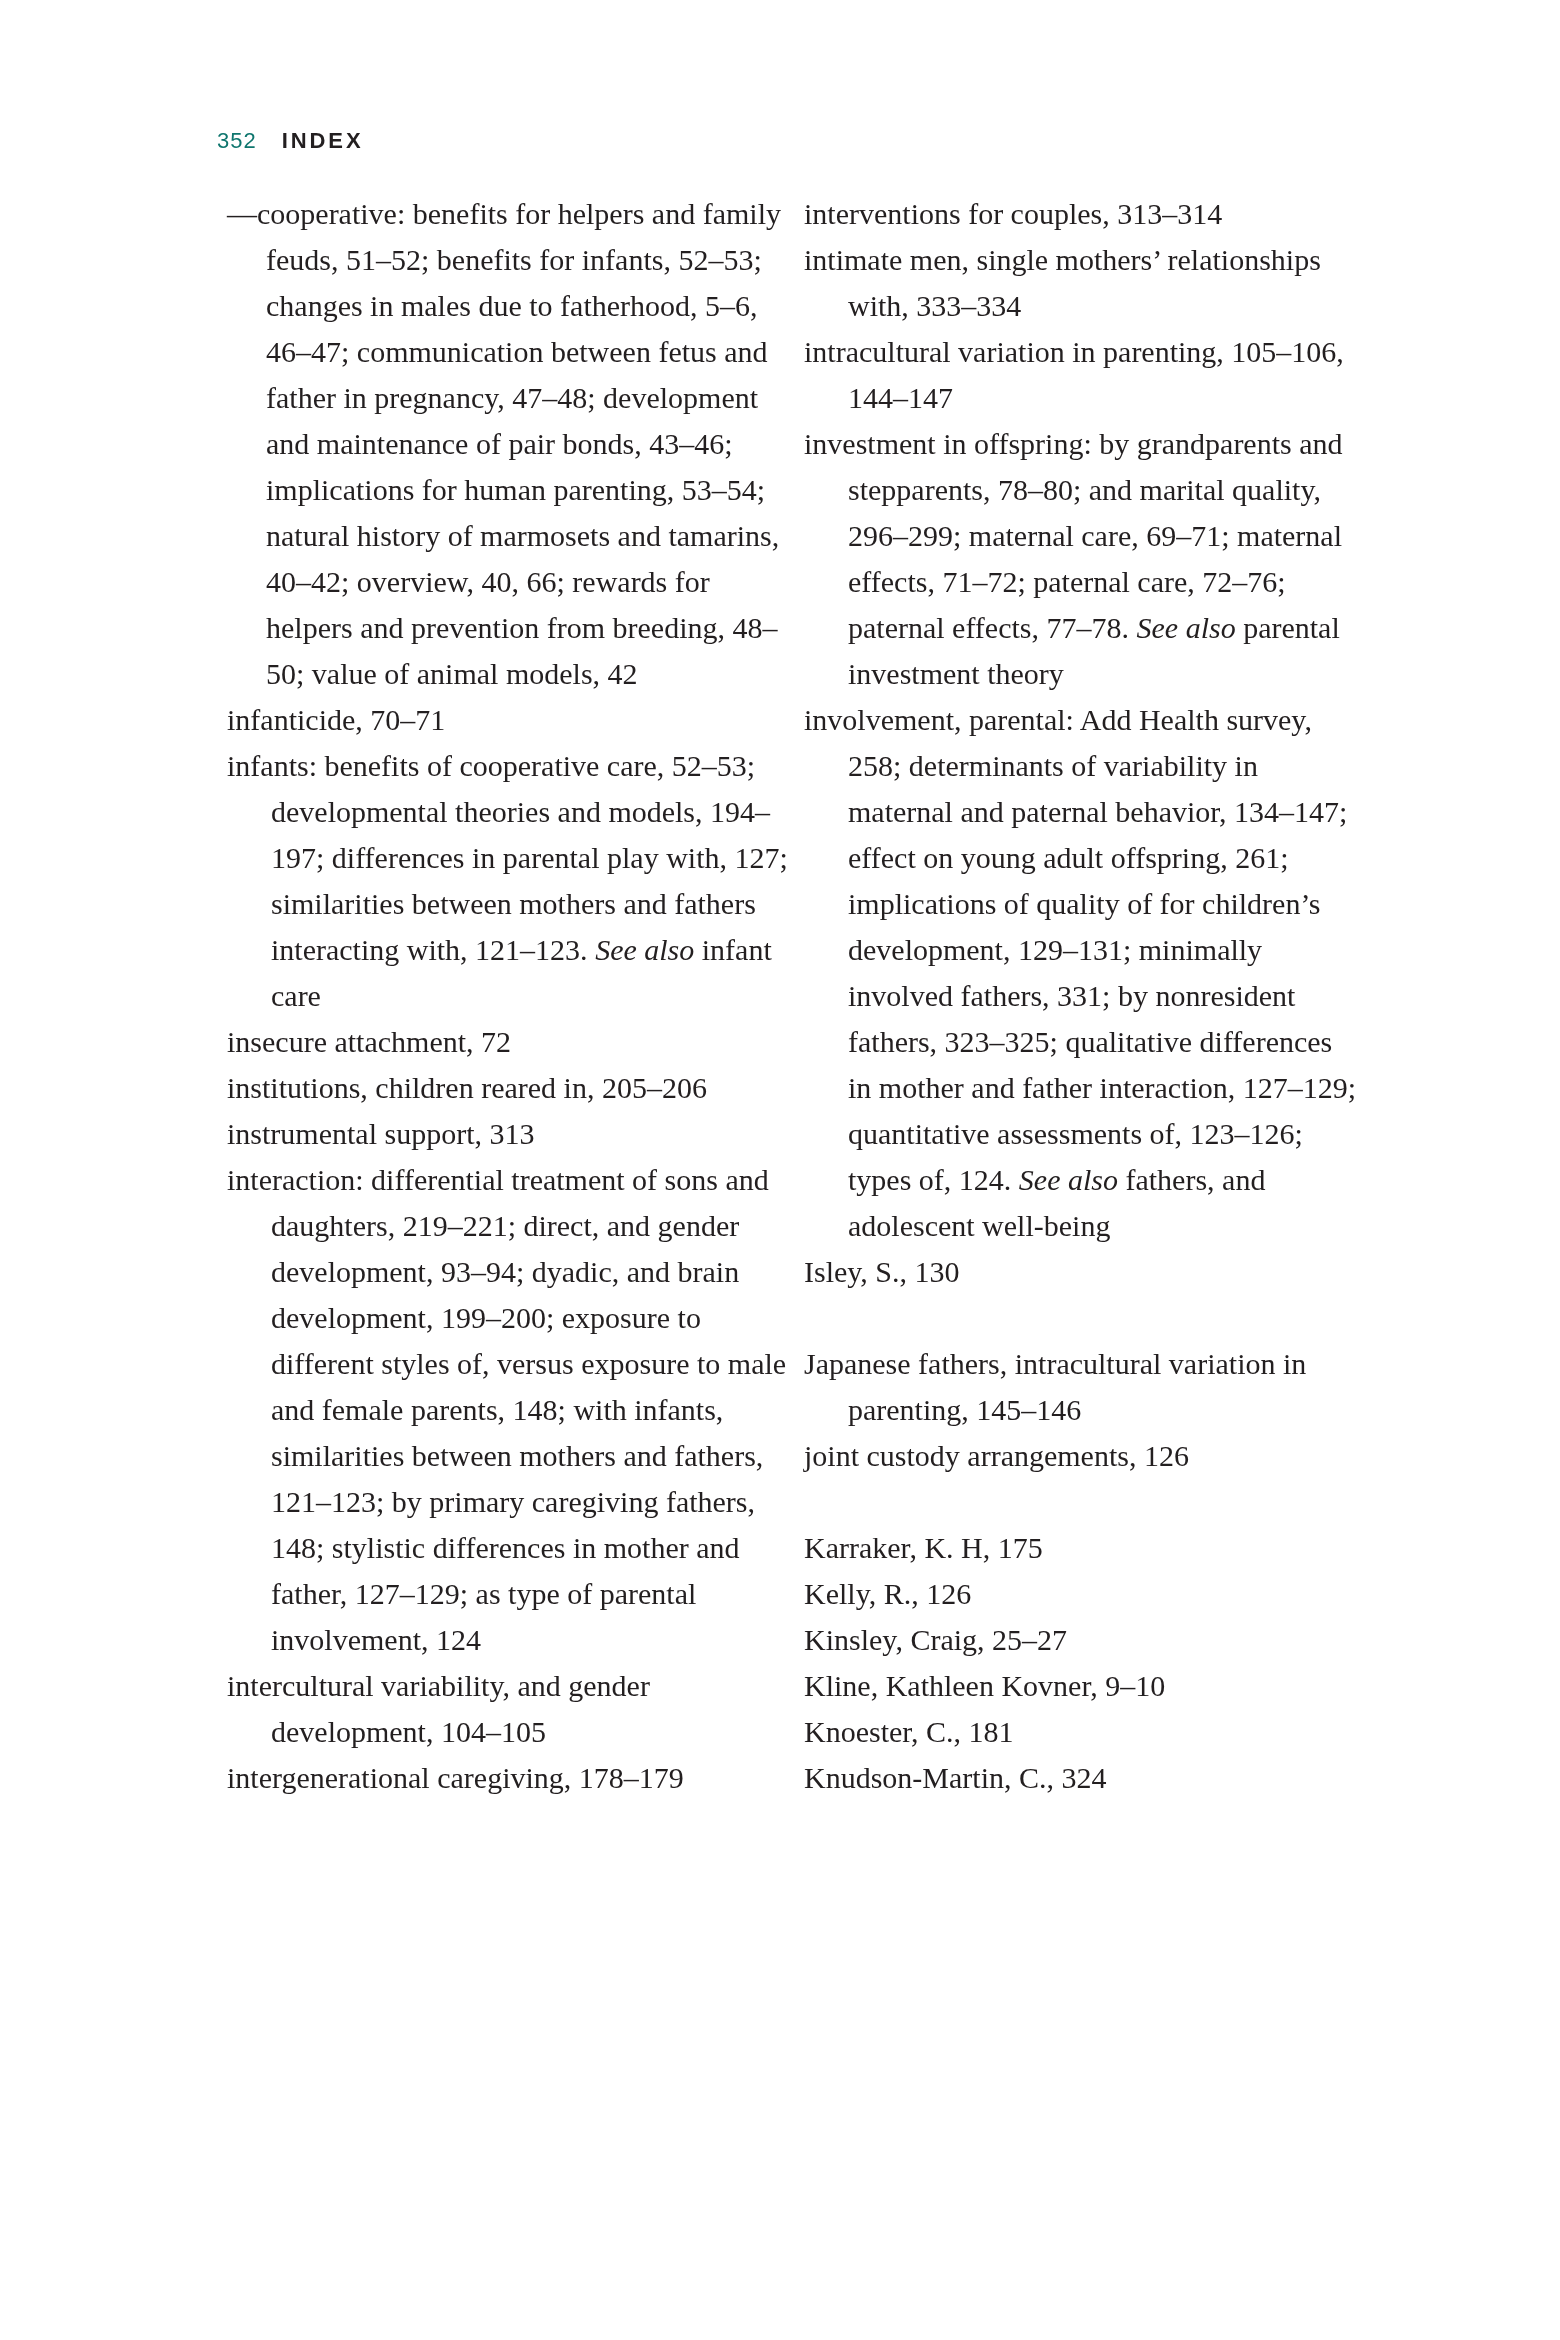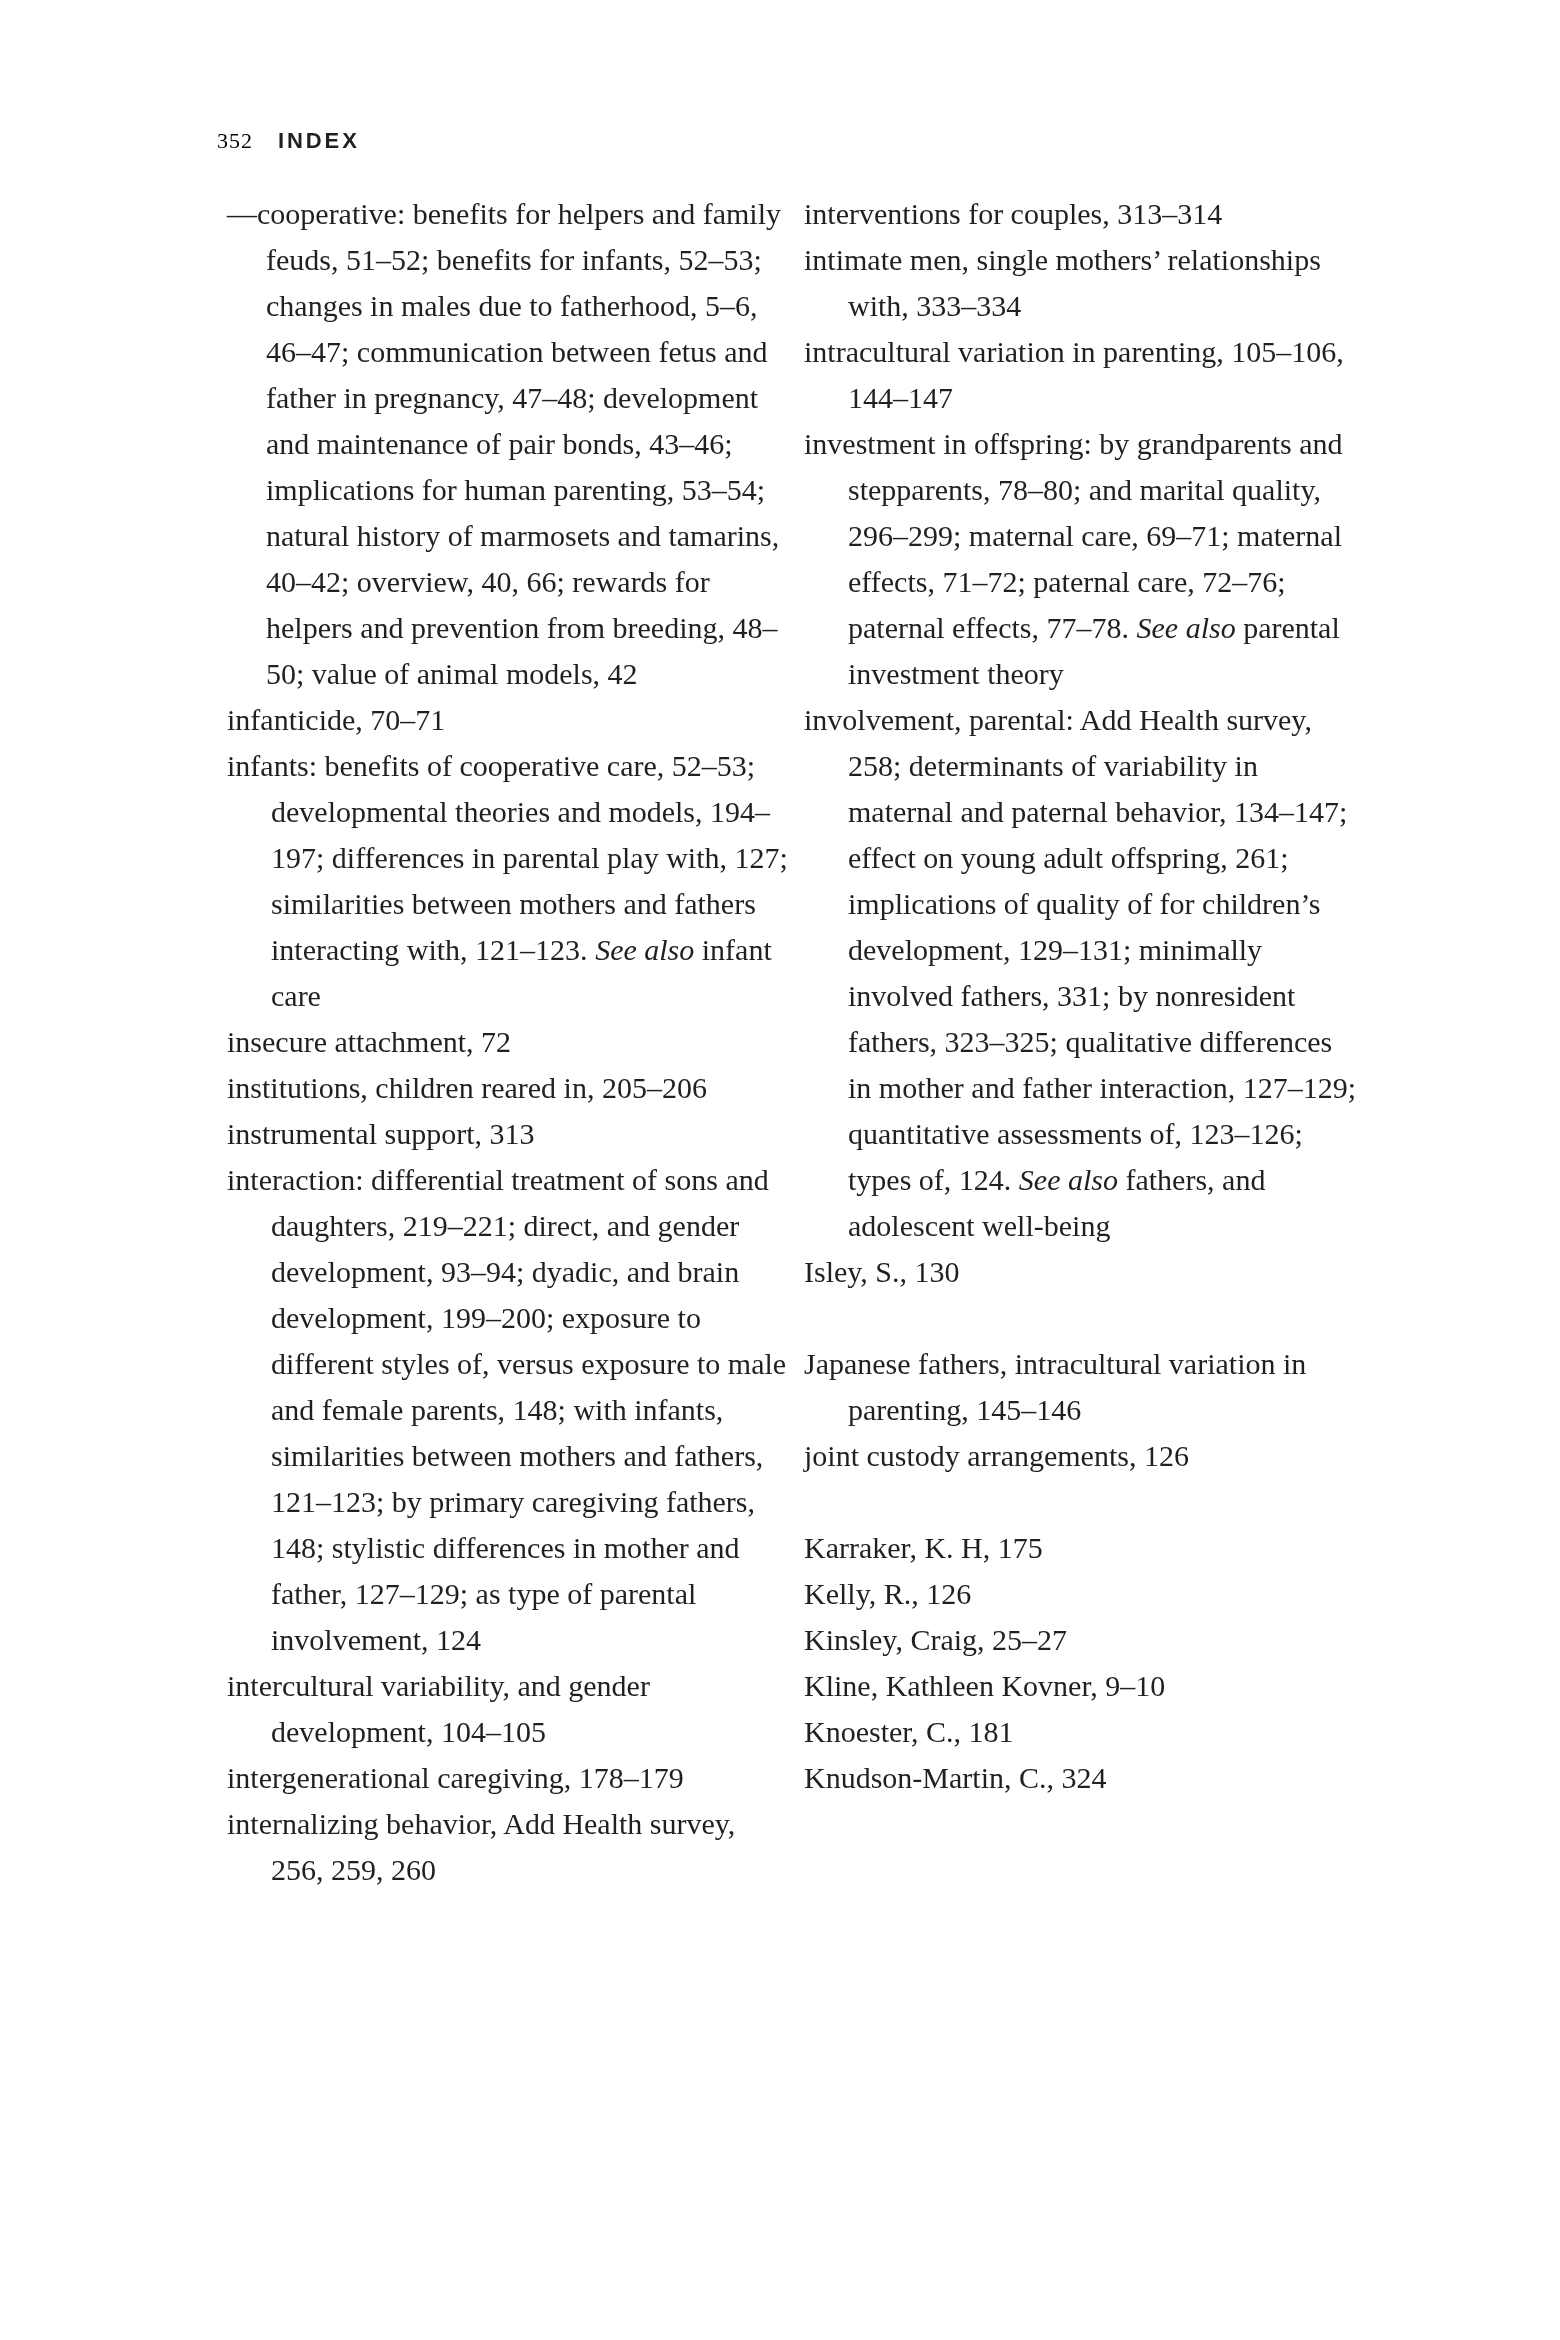--- a/index.html
+++ b/index.html
@@ -2,21 +2,21 @@
 <html><head>
 <meta charset="utf-8">
 <style>
   html, body { margin: 0; padding: 0; background: #ffffff; }
   body { width: 1561px; height: 2341px; position: relative; overflow: hidden; color: #231f20; }
   .running-head {
     position: absolute; left: 217px; top: 127px;
     font-family: "Liberation Sans", sans-serif; font-size: 22px; line-height: 27px;
     white-space: nowrap;
   }
-  .running-head .folio { letter-spacing: 1px; color: #000000; font-family: Liberation Serif, serif; }
+  .running-head .folio { letter-spacing: 1px; color: #0f766e; }
   .running-head .section { margin-left: 25px; font-weight: bold; letter-spacing: 2.9px; }
   .column {
     position: absolute; top: 191px;
     font-family: "Liberation Serif", serif; font-size: 30px; line-height: 46px;
   }
   .col-left { left: 227px; width: 564px; }
   .col-right { left: 804px; width: 554px; }
   .entry { padding-left: 44px; text-indent: -44px; margin: 0; }
   .entry.sub { padding-left: 39px; text-indent: -39px; }
   .gap { height: 46px; }
@@ -32,21 +32,20 @@
 <div class="column col-left">
   <p class="entry sub">—cooperative: benefits for helpers and family feuds, 51–52; benefits for infants, 52–53; changes in males due to fatherhood, 5–6, 46–47; communication between fetus and father in pregnancy, 47–48; development and maintenance of pair bonds, 43–46; implications for human parenting, 53–54; natural history of marmosets and tamarins, 40–42; overview, 40, 66; rewards for helpers and prevention from breeding, 48–50; value of animal models, 42</p>
   <p class="entry">infanticide, 70–71</p>
   <p class="entry"><span>infants: benefits of cooperative care, 52–53; developmental theories and models, 194–197; differences in parental play with, 127; similarities between mothers and fathers interacting with, 121–123. </span><em>See also</em><span> infant care</span></p>
   <p class="entry">insecure attachment, 72</p>
   <p class="entry">institutions, children reared in, 205–206</p>
   <p class="entry">instrumental support, 313</p>
   <p class="entry">interaction: differential treatment of sons and daughters, 219–221; direct, and gender development, 93–94; dyadic, and brain development, 199–200; exposure to different styles of, versus exposure to male and female parents, 148; with infants, similarities between mothers and fathers, 121–123; by primary caregiving fathers, 148; stylistic differences in mother and father, 127–129; as type of parental involvement, 124</p>
   <p class="entry">intercultural variability, and gender development, 104–105</p>
   <p class="entry">intergenerational caregiving, 178–179</p>
-  <p class="entry">internalizing behavior, Add Health survey, 256, 259, 260</p>
 </div>
 
 <div class="column col-right">
   <p class="entry">interventions for couples, 313–314</p>
   <p class="entry">intimate men, single mothers’ relationships with, 333–334</p>
   <p class="entry">intracultural variation in parenting, 105–106, 144–147</p>
   <p class="entry"><span>investment in offspring: by grandparents and stepparents, 78–80; and marital quality, 296–299; maternal care, 69–71; maternal effects, 71–72; paternal care, 72–76; paternal effects, 77–78. </span><em>See also</em><span> parental investment theory</span></p>
   <p class="entry"><span>involvement, parental: Add Health survey, 258; determinants of variability in maternal and paternal behavior, 134–147; effect on young adult offspring, 261; implications of quality of for children’s development, 129–131; minimally involved fathers, 331; by nonresident fathers, 323–325; qualitative differences in mother and father interaction, 127–129; quantitative assessments of, 123–126; types of, 124. </span><em>See also</em><span> fathers, and adolescent well-being</span></p>
   <p class="entry">Isley, S., 130</p>
   <div class="gap"></div>

